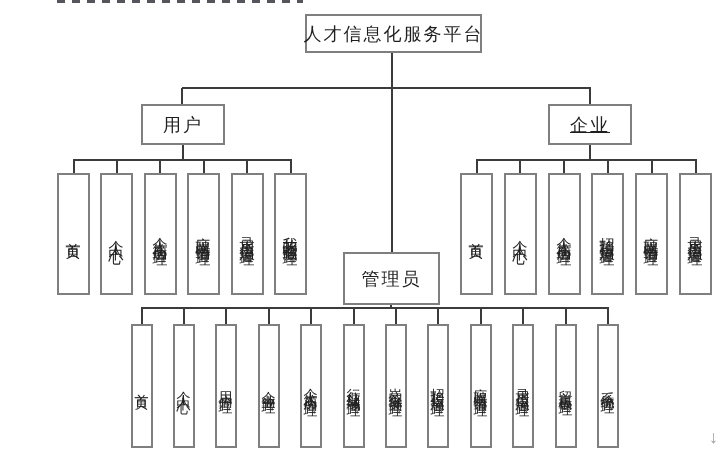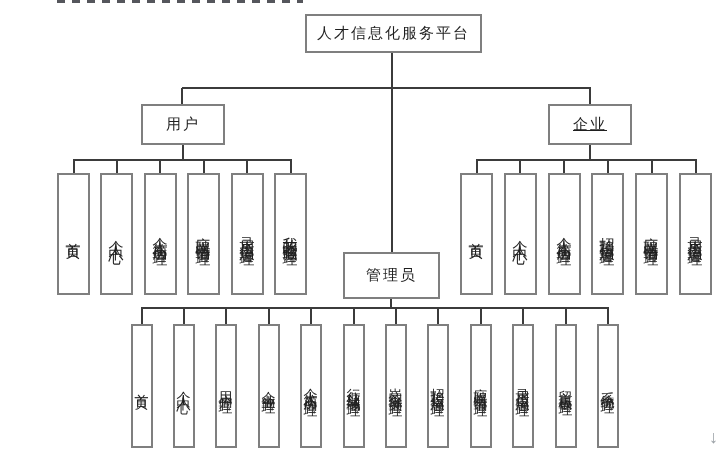--- a/index.html
+++ b/index.html
@@ -5,21 +5,21 @@
   html,body { margin:0; padding:0; background:#fff; }
   .canvas {
     position:relative; width:727px; height:458px; background:#ffffff;
     font-family:"Liberation Sans","DejaVu Sans",sans-serif; overflow:hidden;
   }
   .box {
     position:absolute; background:#ffffff; border:2px solid #7f7f7f;
     box-sizing:border-box; display:flex; align-items:center; justify-content:center;
     color:#1f1f1f; z-index:2;
   }
-  .box.hz { font-size:15px; letter-spacing:2px; white-space:nowrap; }
+  .box.hz { font-size:18px; letter-spacing:2px; white-space:nowrap; }
   .box.vt {
     writing-mode:vertical-rl; text-orientation:upright;
     font-size:15px; letter-spacing:3px; line-height:1;
   }
   .box.vt.narrow { font-size:14px; letter-spacing:3px; }
   .line { position:absolute; background:#3b3b3b; z-index:1; }
   .clipped-top {
     position:absolute; left:57px; top:0; width:246px; height:3px; z-index:1;
     background:repeating-linear-gradient(90deg,#55565c 0 8px, transparent 8px 15px);
   }
@@ -70,21 +70,21 @@
       <div class="line" style="left: 181px; top: 88px; width: 2px; height: 17px;"></div>
       <div class="line" style="left: 589px; top: 88px; width: 2px; height: 17px;"></div>
       <div class="line" style="left: 182px; top: 145px; width: 2px; height: 15px;"></div>
       <div class="line" style="left: 589px; top: 145px; width: 2px; height: 15px;"></div>
       <div class="line" style="left: 390px; top: 293px; width: 2px; height: 15px;"></div>
     </div>
   <div id="nodes">
       <div class="box hz" style="left: 305px; top: 14px; width: 177px; height: 39px;">人才信息化服务平台</div>
       <div class="box hz" style="left: 141px; top: 104px; width: 84px; height: 41px;">用户</div>
       <div class="box hz" style="left: 548px; top: 104px; width: 84px; height: 41px; text-decoration: underline;">企业</div>
-      <div class="box hz" style="left: 343px; top: 252px; width: 97px; height: 47px;">管理员</div>
+      <div class="box hz" style="left: 343px; top: 252px; width: 97px; height: 53px;">管理员</div>
       <div class="box vt" style="left: 57px; top: 173px; width: 33px; height: 122px;">首页</div>
       <div class="box vt" style="left: 100px; top: 173px; width: 33px; height: 122px;">个人中心</div>
       <div class="box vt" style="left: 144px; top: 173px; width: 33px; height: 122px;">个人简历管理</div>
       <div class="box vt" style="left: 187px; top: 173px; width: 33px; height: 122px;">应聘申请管理</div>
       <div class="box vt" style="left: 231px; top: 173px; width: 33px; height: 122px;">录用信息管理</div>
       <div class="box vt" style="left: 274px; top: 173px; width: 33px; height: 122px;">我的收藏管理</div>
       <div class="box vt" style="left: 460px; top: 173px; width: 33px; height: 122px;">首页</div>
       <div class="box vt" style="left: 504px; top: 173px; width: 33px; height: 122px;">个人中心</div>
       <div class="box vt" style="left: 548px; top: 173px; width: 33px; height: 122px;">个人简历管理</div>
       <div class="box vt" style="left: 591px; top: 173px; width: 33px; height: 122px;">招聘信息管理</div>

